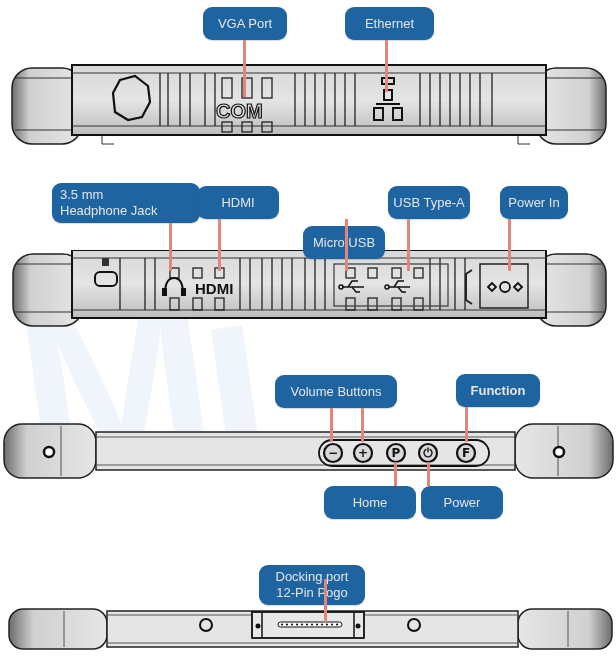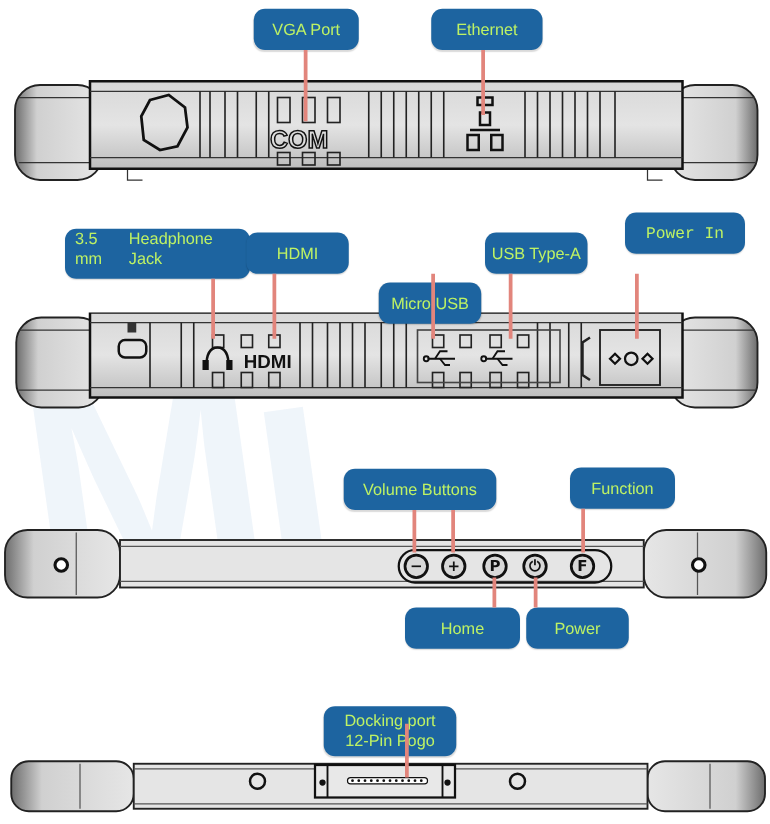--- a/index.html
+++ b/index.html
@@ -1,21 +1,21 @@
 <!DOCTYPE html>
 <html><head>
 <meta charset="utf-8">
 <style>
   html, body { margin: 0; padding: 0; background: #ffffff; }
   body { width: 616px; height: 659px; position: relative; overflow: hidden;
          font-family: "Liberation Sans", "DejaVu Sans", sans-serif; }
   .watermark { position: absolute; left: 20px; top: 250px; font-size: 230px; font-weight: 700;
                color: #eef4fa; letter-spacing: -10px; transform: rotate(-8deg); opacity: 0.9;
                pointer-events: none; z-index: 0; }
-  .label { position: absolute; background: #1d64a0; color: #bef264; border-radius: 9px;
+  .label { position: absolute; background: #1d64a0; color: #e5e5e5; border-radius: 9px;
            font-size: 13px; display: flex; align-items: center; justify-content: center;
            text-align: center; line-height: 16px; box-sizing: border-box; z-index: 3;
            box-shadow: 0 1px 1px rgba(0,0,0,0.15); }
   .label.left { justify-content: flex-start; text-align: left; padding-left: 8px; }
   .leader { position: absolute; width: 3px; background: #e2857c; z-index: 4; }
   .view { position: absolute; z-index: 1; }
   .view svg { display: block; }
 </style>
 </head>
 <body>
@@ -182,36 +182,36 @@
     <rect x="470" y="14" width="48" height="44" fill="none" stroke="#222" stroke-width="1.5"></rect>
     <path d="M462 20 L456 24 L456 50 L462 54" fill="none" stroke="#222" stroke-width="2"></path>
     <g fill="none" stroke="#111" stroke-width="1.8">
       <path d="M478 37 L482 33 L486 37 L482 41 Z"></path>
       <circle cx="495" cy="37" r="5"></circle>
       <path d="M504 37 L508 33 L512 37 L508 41 Z"></path>
     </g>
   </svg>
 </div>
 
-<div class="label left" style="left:52px; top:183px; width:148px; height:40px; flex-direction:row; align-items:flex-start; justify-content:center;">
+<div class="label left" style="left:52px; top:183px; width:148px; height:40px; flex-direction:column; align-items:flex-start; justify-content:center;">
   <span>3.5 mm</span>
   <span>Headphone Jack</span>
 </div>
 <div class="leader" style="left:169px; top:223px; height:48px;"></div>
 
 <div class="label" style="left:197px; top:186px; width:82px; height:33px;">HDMI</div>
 <div class="leader" style="left:218px; top:219px; height:52px;"></div>
 
 <div class="label" style="left:303px; top:186px; width:82px; height:33px;margin-top:40px;">Micro USB</div>
 <div class="leader" style="left:345px; top:219px; height:52px;"></div>
 
 <div class="label" style="left:388px; top:186px; width:82px; height:33px;">USB Type-A</div>
 <div class="leader" style="left:407px; top:219px; height:52px;"></div>
 
-<div class="label" style="left:500px; top:170px; width:96px; height:33px;font-family:Liberation Mono, monospace;">Power In</div>
+<div class="label" style="left:500px; top:186px; width:68px; height:33px;">Power In</div>
 <div class="leader" style="left:508px; top:219px; height:52px;"></div>
 
 <div class="view" style="left:3px; top:422px;">
   <svg width="612" height="60" viewBox="0 0 612 60">
     <rect x="1" y="2" width="92" height="54" rx="18" fill="url(#capgh)" stroke="#222" stroke-width="1.5"></rect>
     <rect x="512" y="2" width="98" height="54" rx="18" fill="url(#capgr)" stroke="#222" stroke-width="1.5"></rect>
     <line x1="58" y1="4" x2="58" y2="54" stroke="#555"></line>
     <line x1="555" y1="4" x2="555" y2="54" stroke="#555"></line>
     <rect x="93" y="10" width="419" height="38" fill="#e5e5e5" stroke="#222" stroke-width="1.5"></rect>
     <line x1="93" y1="15" x2="512" y2="15" stroke="#555"></line>
@@ -234,21 +234,21 @@
       <text x="425" y="35">⏻</text>
       <text x="463" y="35">F</text>
     </g>
   </svg>
 </div>
 
 <div class="label" style="left:275px; top:375px; width:122px; height:33px;">Volume Buttons</div>
 <div class="leader" style="left:330px; top:408px; height:34px;"></div>
 <div class="leader" style="left:361px; top:408px; height:34px;"></div>
 
-<div class="label" style="left:456px; top:374px; width:84px; height:33px;">Function</div>
+<div class="label" style="left:456px; top:374px; width:84px; height:33px;font-weight:bold;">Function</div>
 <div class="leader" style="left:465px; top:407px; height:35px;"></div>
 
 <div class="label" style="left:324px; top:486px; width:92px; height:33px;">Home</div>
 <div class="leader" style="left:394px; top:462px; height:24px;"></div>
 
 <div class="label" style="left:421px; top:486px; width:82px; height:33px;">Power</div>
 <div class="leader" style="left:427px; top:462px; height:24px;"></div>
 
 <div class="view" style="left:8px; top:607px;">
   <svg width="606" height="46" viewBox="0 0 606 46">

